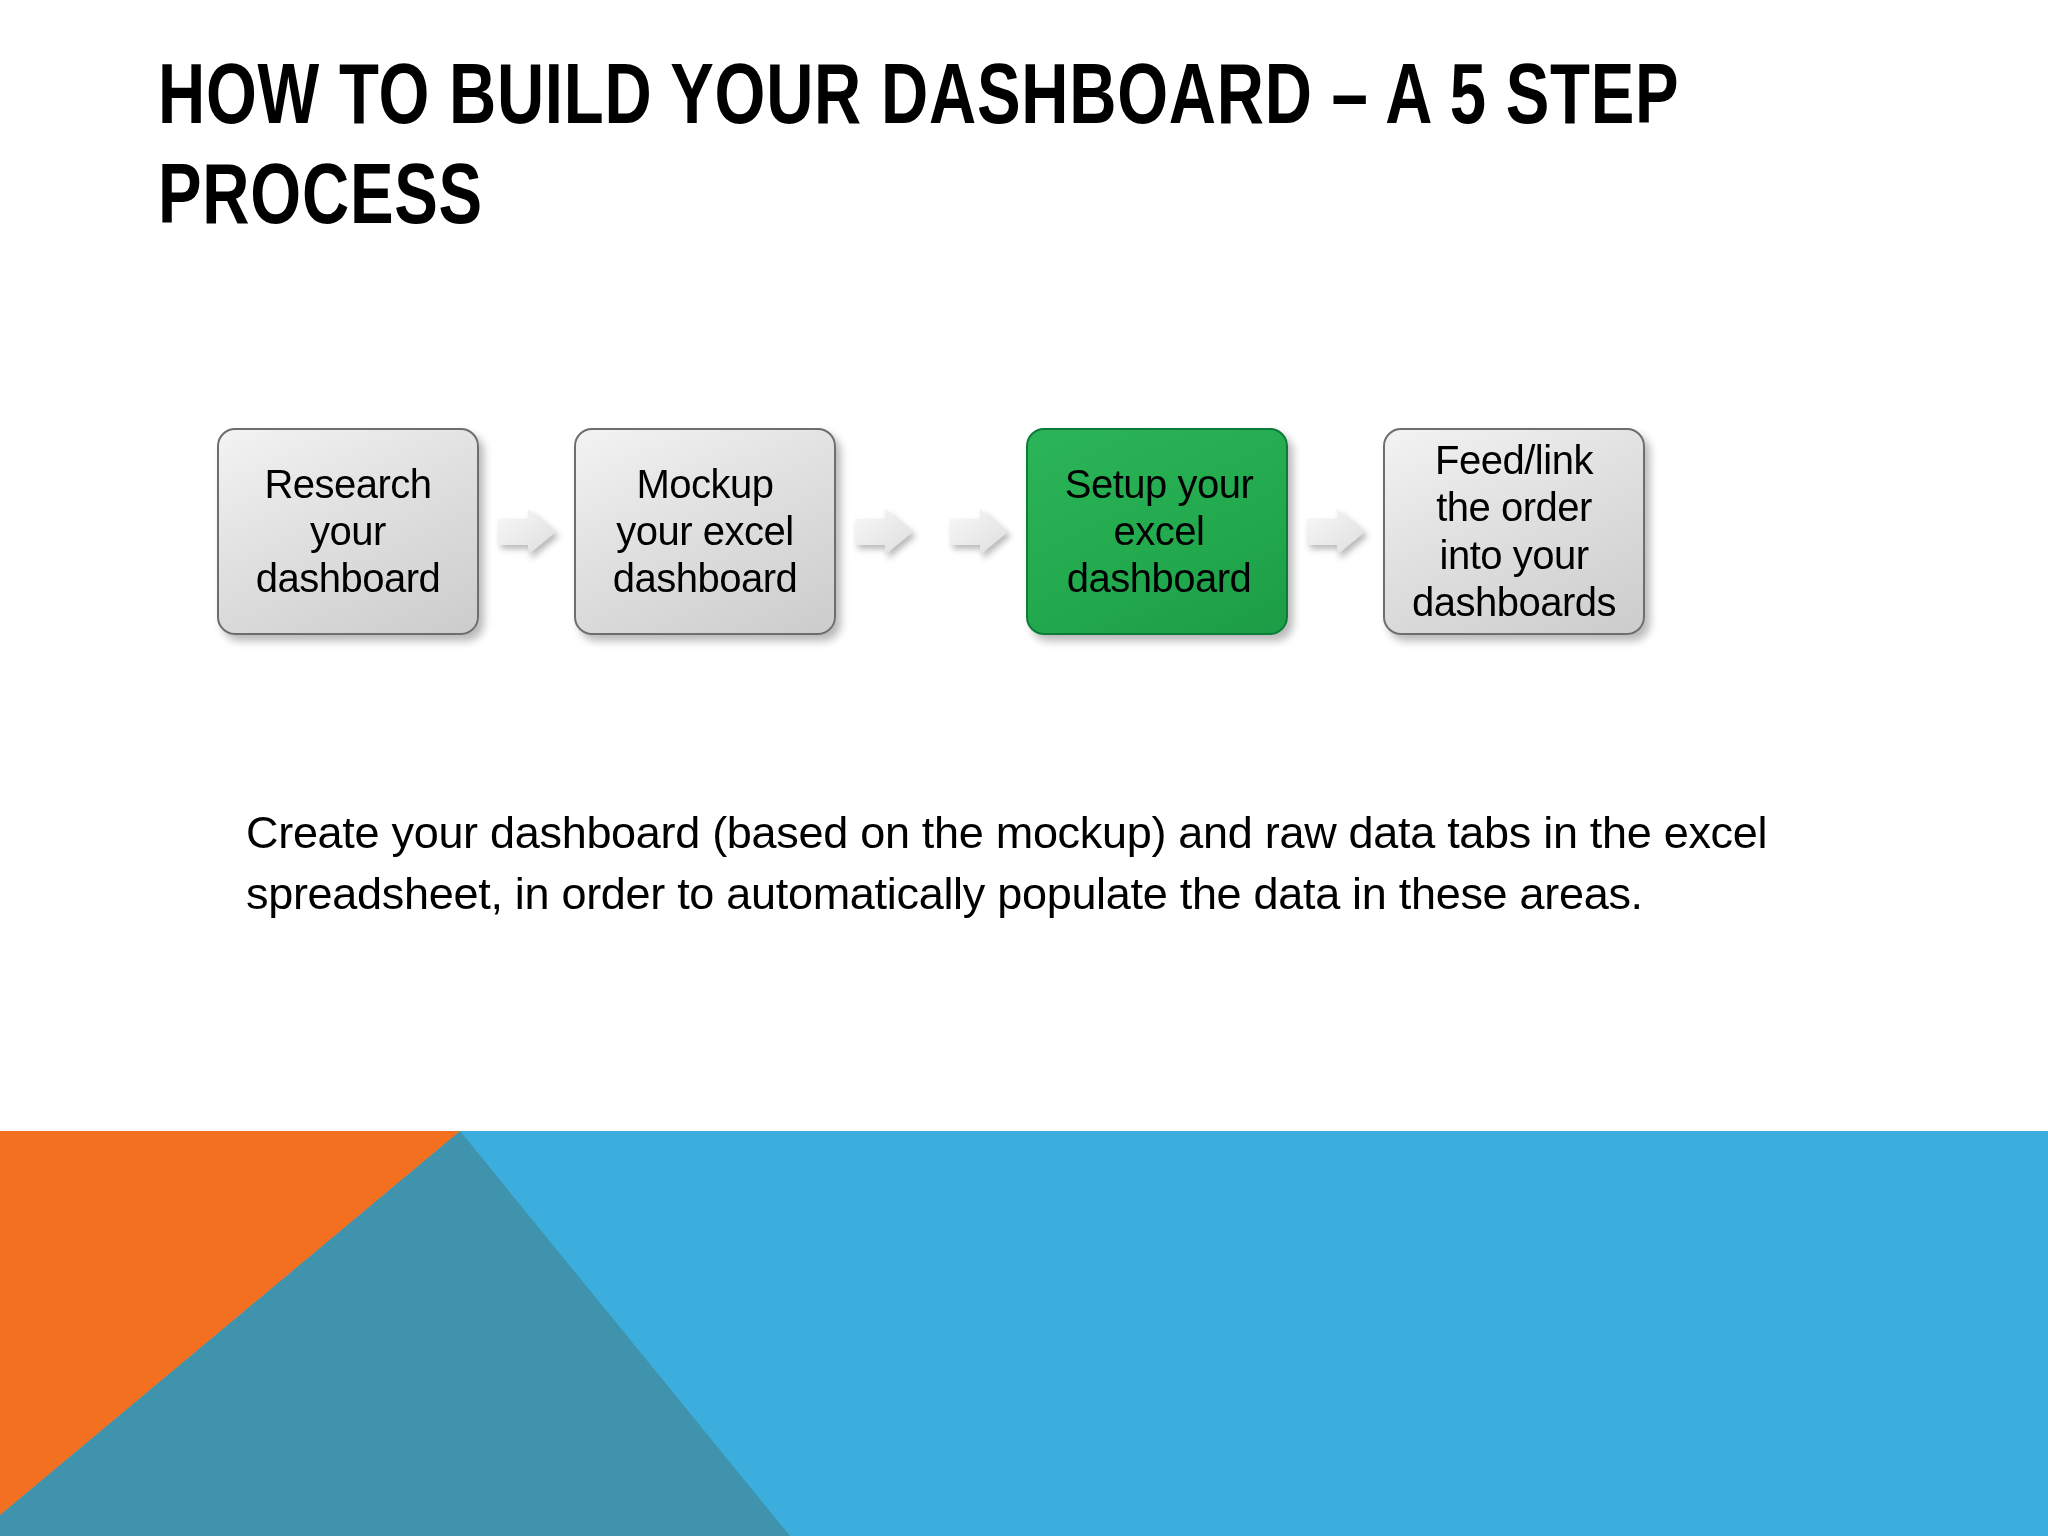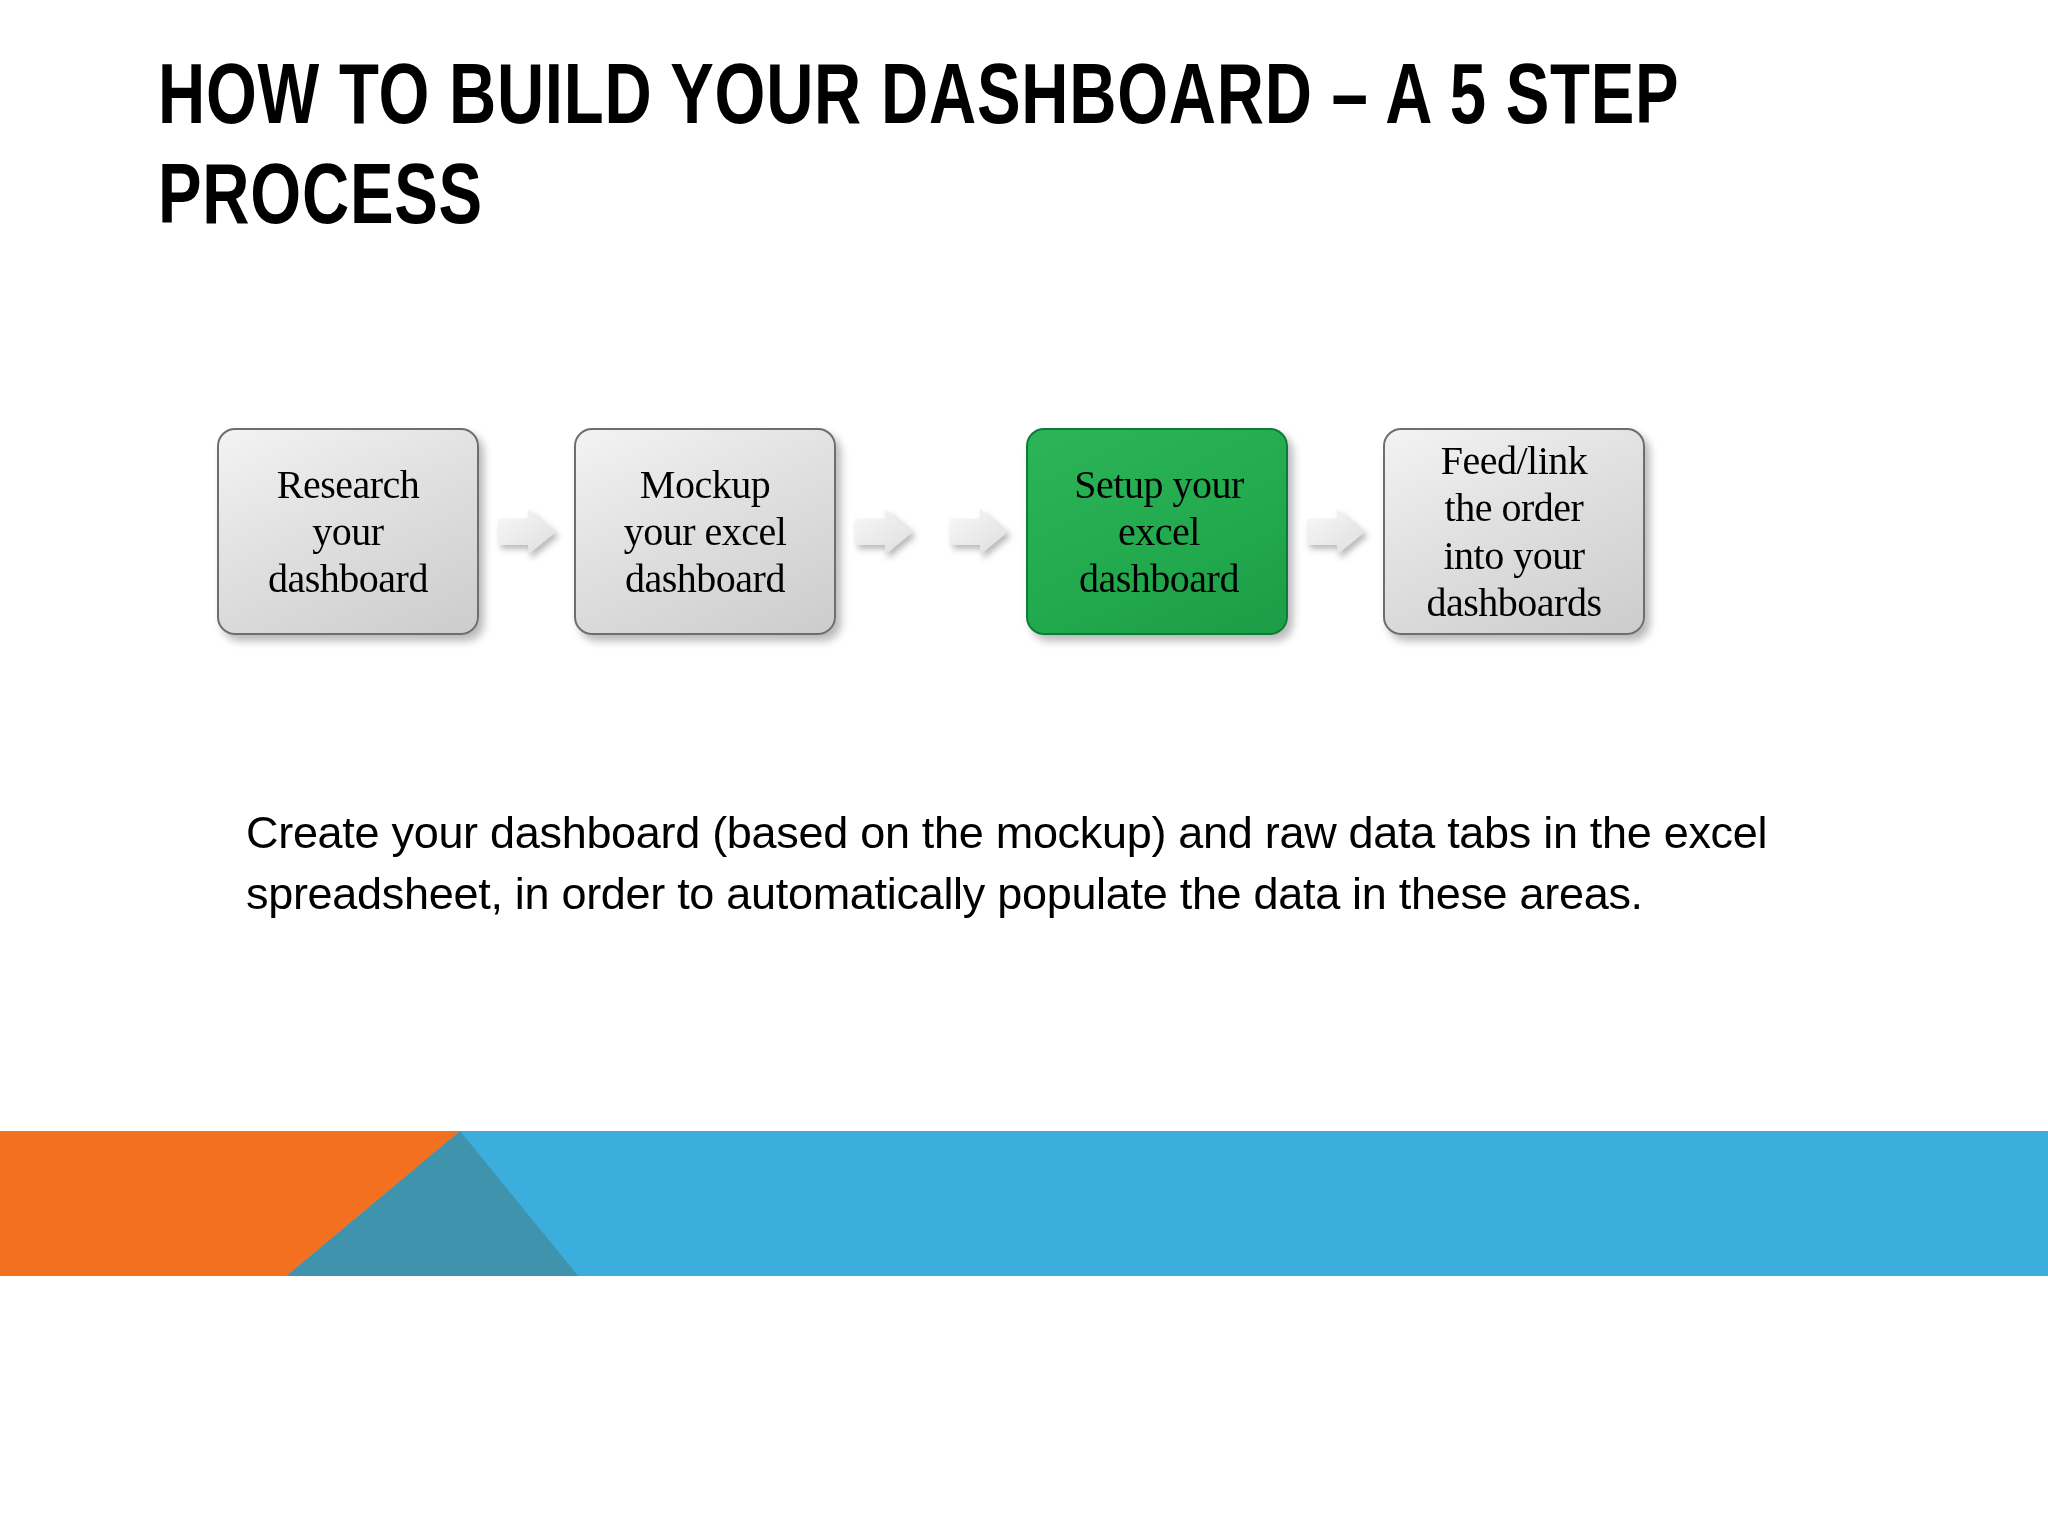--- a/index.html
+++ b/index.html
@@ -1,18 +1,18 @@
 <!DOCTYPE html>
 <html style="--green: #22a94e; --green-light: #2cb458;"><head>
 <meta charset="utf-8">
 <style>
   html,body{margin:0;padding:0;background:#ffffff;}
   .slide{
     position:relative;
-    width:2048px;height:1276px;
+    width:2048px;height:1536px;
     background:#ffffff;
     overflow:hidden;
     font-family:"Liberation Sans","DejaVu Sans",sans-serif;
   }
 
   
   .title{
     position:absolute;left:158px;top:44px;
     color:#000;
   }
@@ -23,21 +23,21 @@
     font-weight:bold;
     font-size:86px;
     line-height:1.16;
     letter-spacing:1px;
     white-space:nowrap;
   }
 
   
   .process-row{
     position:absolute;left:217px;top:428px;
-    display:flex;align-items:center;font-family:Liberation Serif, serif;
+    display:flex;align-items:center;
   }
   .step-box{
     width:262px;height:207px;
     box-sizing:border-box;
     border:2px solid #6e6e6e;
     border-radius:18px;
     background:linear-gradient(155deg,#f3f3f3 0%,#e0e0e0 45%,#cccccc 100%);
     box-shadow:5px 6px 8px rgba(0,0,0,0.28);
     display:flex;align-items:center;justify-content:center;
     text-align:center;

